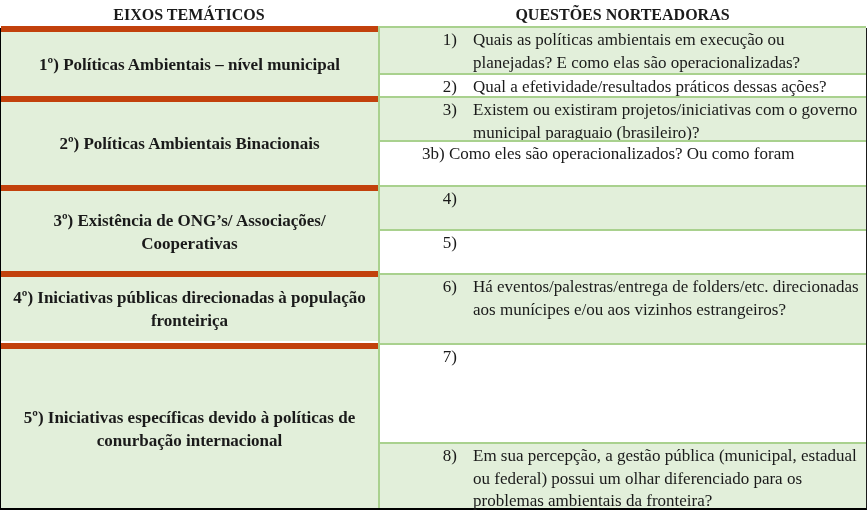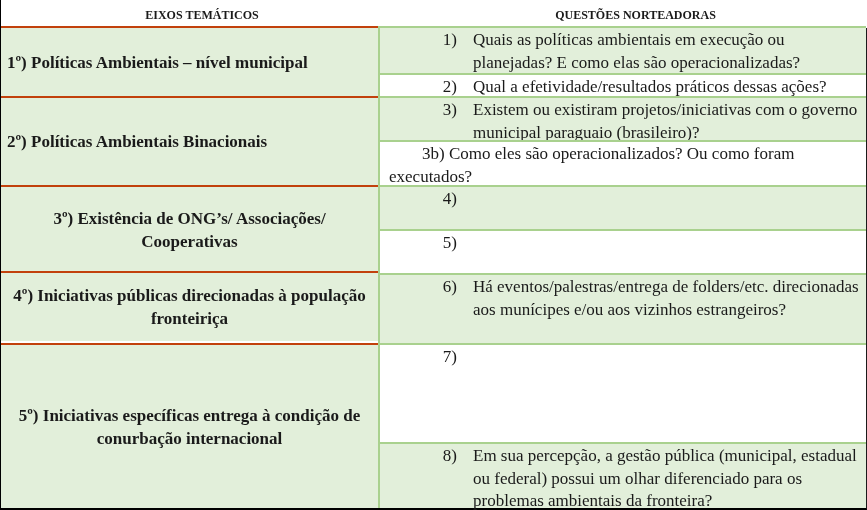--- a/index.html
+++ b/index.html
@@ -1,24 +1,24 @@
 <!DOCTYPE html>
 <html><head>
 <meta charset="utf-8">
 <style>
   html, body { margin: 0; padding: 0; background: #ffffff; }
   body { width: 867px; height: 510px; overflow: hidden; position: relative; font-family: "Liberation Serif", "DejaVu Serif", serif; color: #1a1a1a; }
   .frame { position: absolute; left: 0; top: 0; width: 865px; height: 508px; border: 1px solid #000; border-top: none; border-right: 1px solid #1a1a1a; border-bottom: 2px solid #000; box-sizing: content-box; }
-  .hdr { position: absolute; top: 0; height: 28px; font-weight: bold; font-size: 12px; text-align: center; line-height: 30px; background: #fff; margin-left: 13px; }
+  .hdr { position: absolute; top: 0; height: 28px; font-weight: bold; font-size: 16px; text-align: center; line-height: 30px; background: #fff; }
   .hdr.left { left: 0; width: 378px; }
   .hdr.right { left: 378px; width: 489px; }
   .cell { position: absolute; box-sizing: border-box; }
   .green { background: #e2efda; }
   .white { background: #ffffff; }
-  .axis { left: 1px; width: 377px; display: flex; align-items: center; text-align: center; font-weight: bold; font-size: 17px; line-height: 23px; padding: 0 6px; border-top: 2px solid #c2410c; }
+  .axis { left: 1px; width: 377px; display: flex; align-items: center; justify-content: center; text-align: center; font-weight: bold; font-size: 17px; line-height: 23px; padding: 0 6px; border-top: 6px solid #c2410c; }
   .q { left: 378px; width: 488px; font-size: 17px; line-height: 22.5px; border-left: 2px solid #a9d18e; border-top: 2px solid #a9d18e; padding-top: 1px; }
   .q .row { display: flex; }
   .q .num { width: 77px; text-align: right; padding-right: 0; flex: none; }
   .q .txt { padding-left: 16px; flex: 1; }
   .q .free { padding-left: 42px; text-indent: 0; }
   .q .free2 { padding-left: 9px; }
 </style>
 </head>
 <body>
 
@@ -47,21 +47,20 @@
     <span>2º) Políticas Ambientais Binacionais</span>
   </div>
 <div class="cell green q" style="top:96px;height:44px;">
   <div class="row">
       <span class="num">3)</span>
       <span class="txt">Existem ou existiram projetos/iniciativas com o governo municipal paraguaio (brasileiro)?</span>
     </div>
 </div>
 <div class="cell white q" style="top:140px;height:45px;">
   <div class="free">3b) Como eles são operacionalizados? Ou como foram</div>
-  <div class="free2">executados?</div>
 </div>
 
 <div class="cell green axis" style="top:185px;height:88px;">
     <span>3º) Existência de ONG’s/ Associações/ Cooperativas</span>
   </div>
 <div class="cell green q" style="top:185px;height:44px;">
   <div class="row">
       <span class="num">4)</span>
     </div>
 </div>
@@ -75,21 +74,21 @@
     <span>4º) Iniciativas públicas direcionadas à população fronteiriça</span>
   </div>
 <div class="cell green q" style="top:273px;height:70px;">
   <div class="row">
       <span class="num">6)</span>
       <span class="txt">Há eventos/palestras/entrega de folders/etc. direcionadas aos munícipes e/ou aos vizinhos estrangeiros?</span>
     </div>
 </div>
 
 <div class="cell green axis" style="top:343px;height:165px;">
-    <span>5º) Iniciativas específicas entrega à condição de conurbação internacional</span>
+    <span>5º) Iniciativas específicas devido à políticas de conurbação internacional</span>
   </div>
 <div class="cell white q" style="top:343px;height:99px;">
   <div class="row">
       <span class="num">7)</span>
     </div>
 </div>
 <div class="cell green q" style="top:442px;height:66px;">
   <div class="row">
       <span class="num">8)</span>
       <span class="txt">Em sua percepção, a gestão pública (municipal, estadual ou federal) possui um olhar diferenciado para os problemas ambientais da fronteira?</span>

